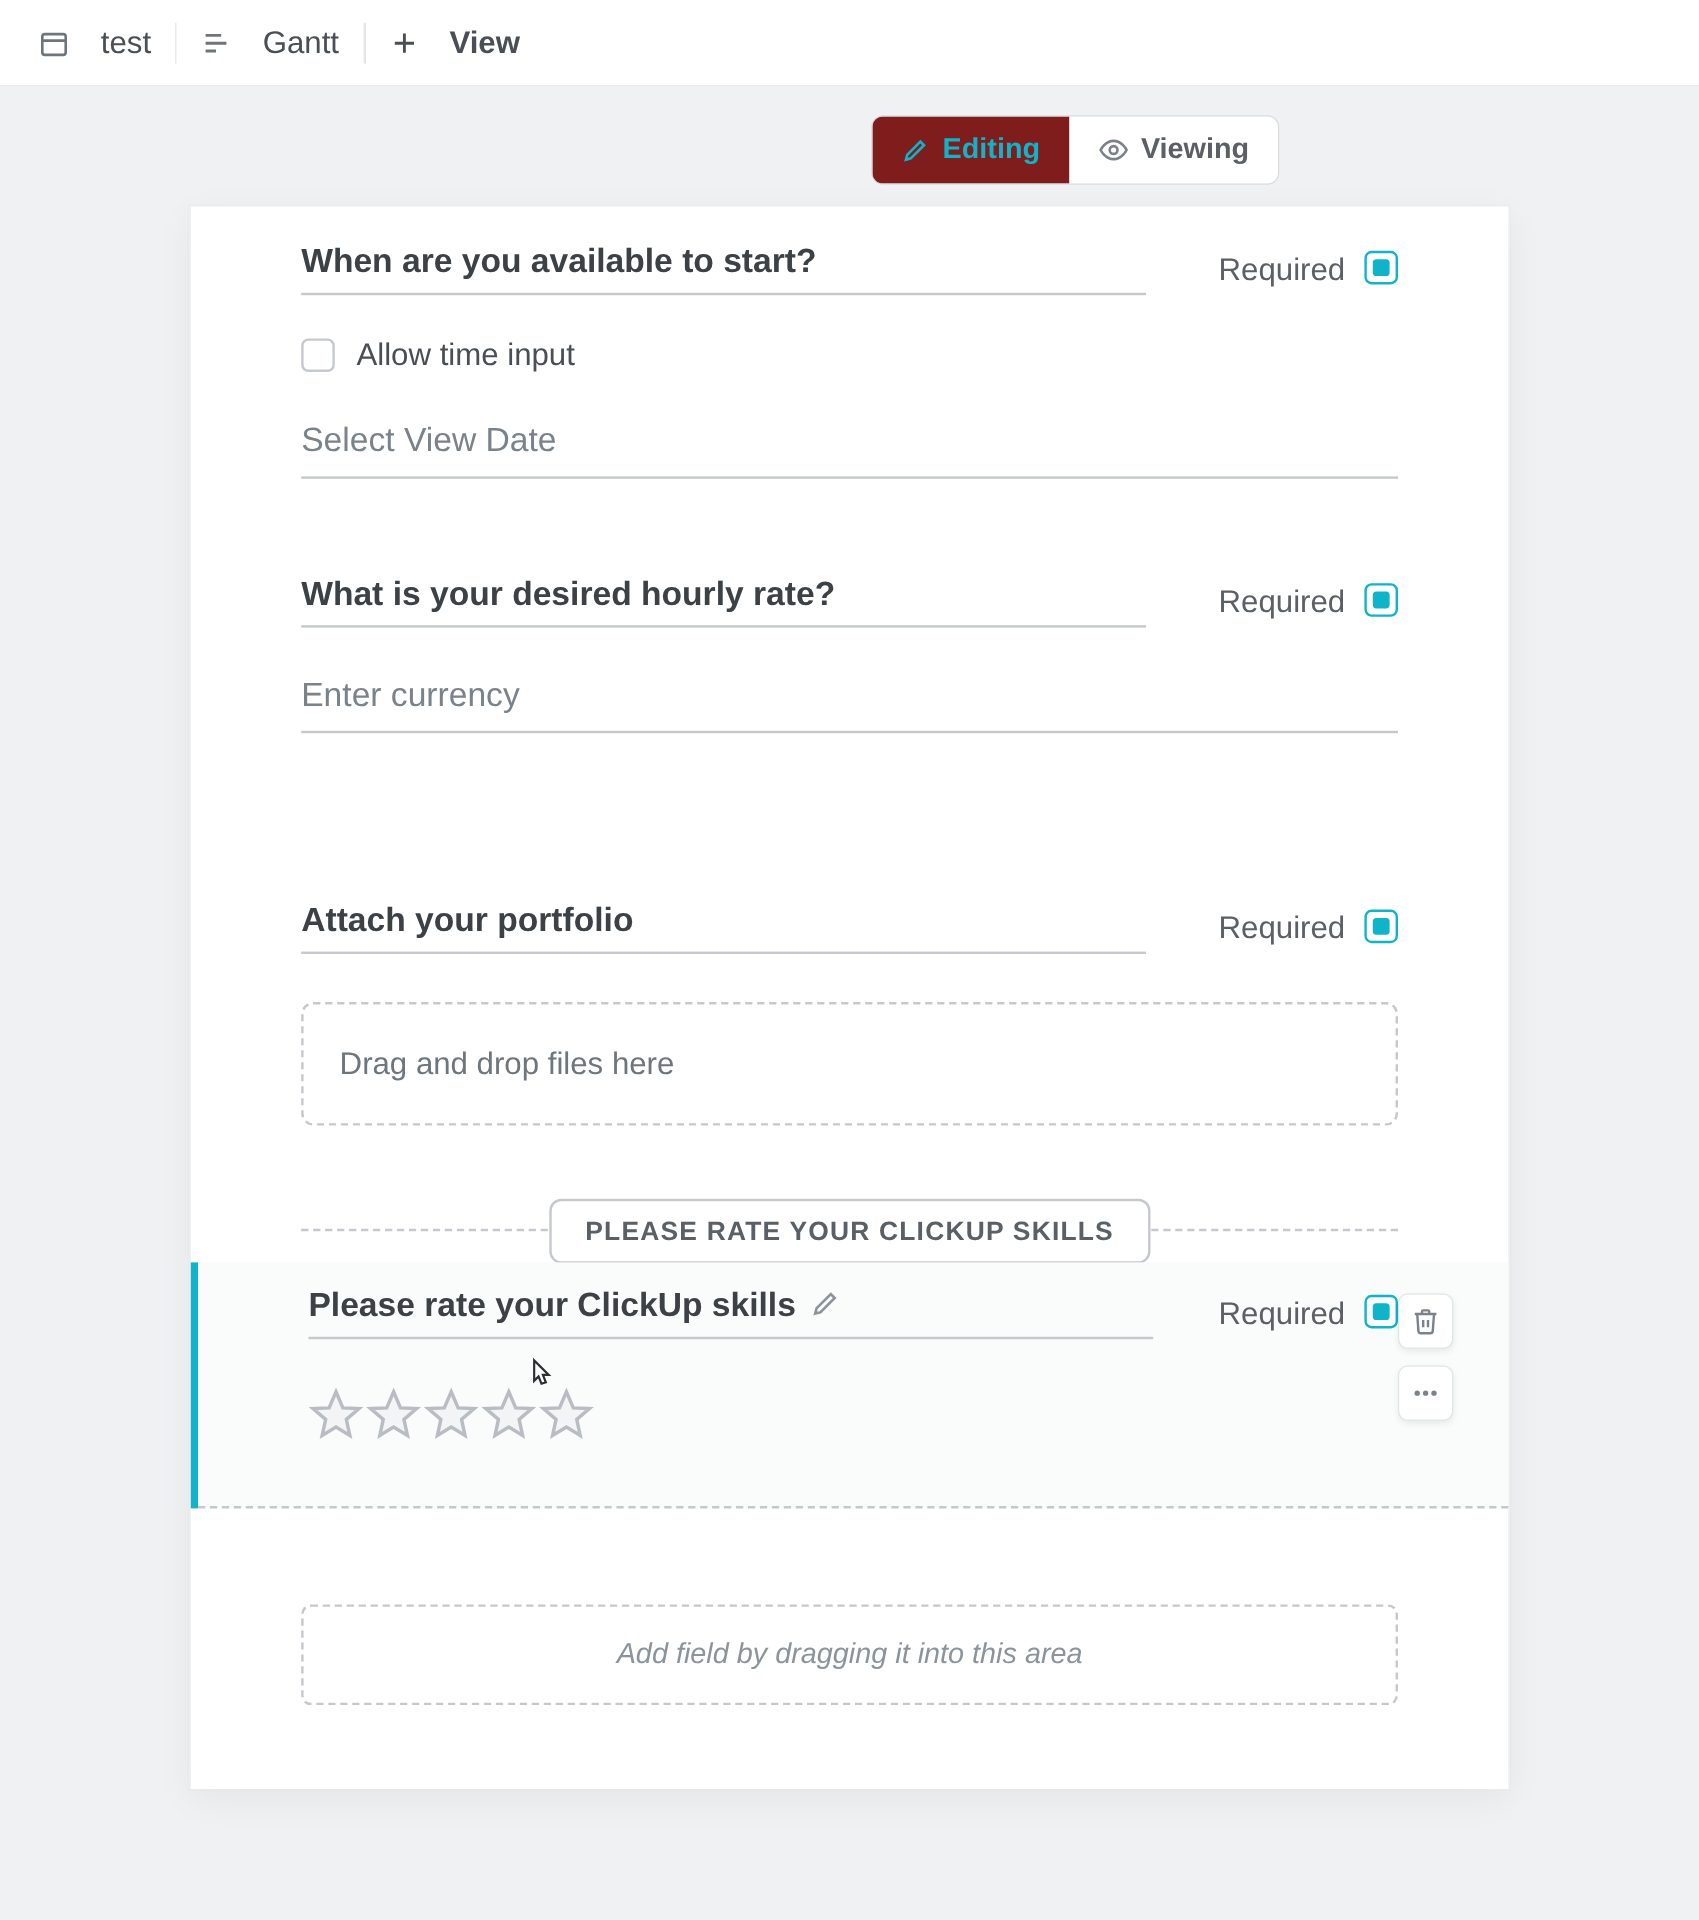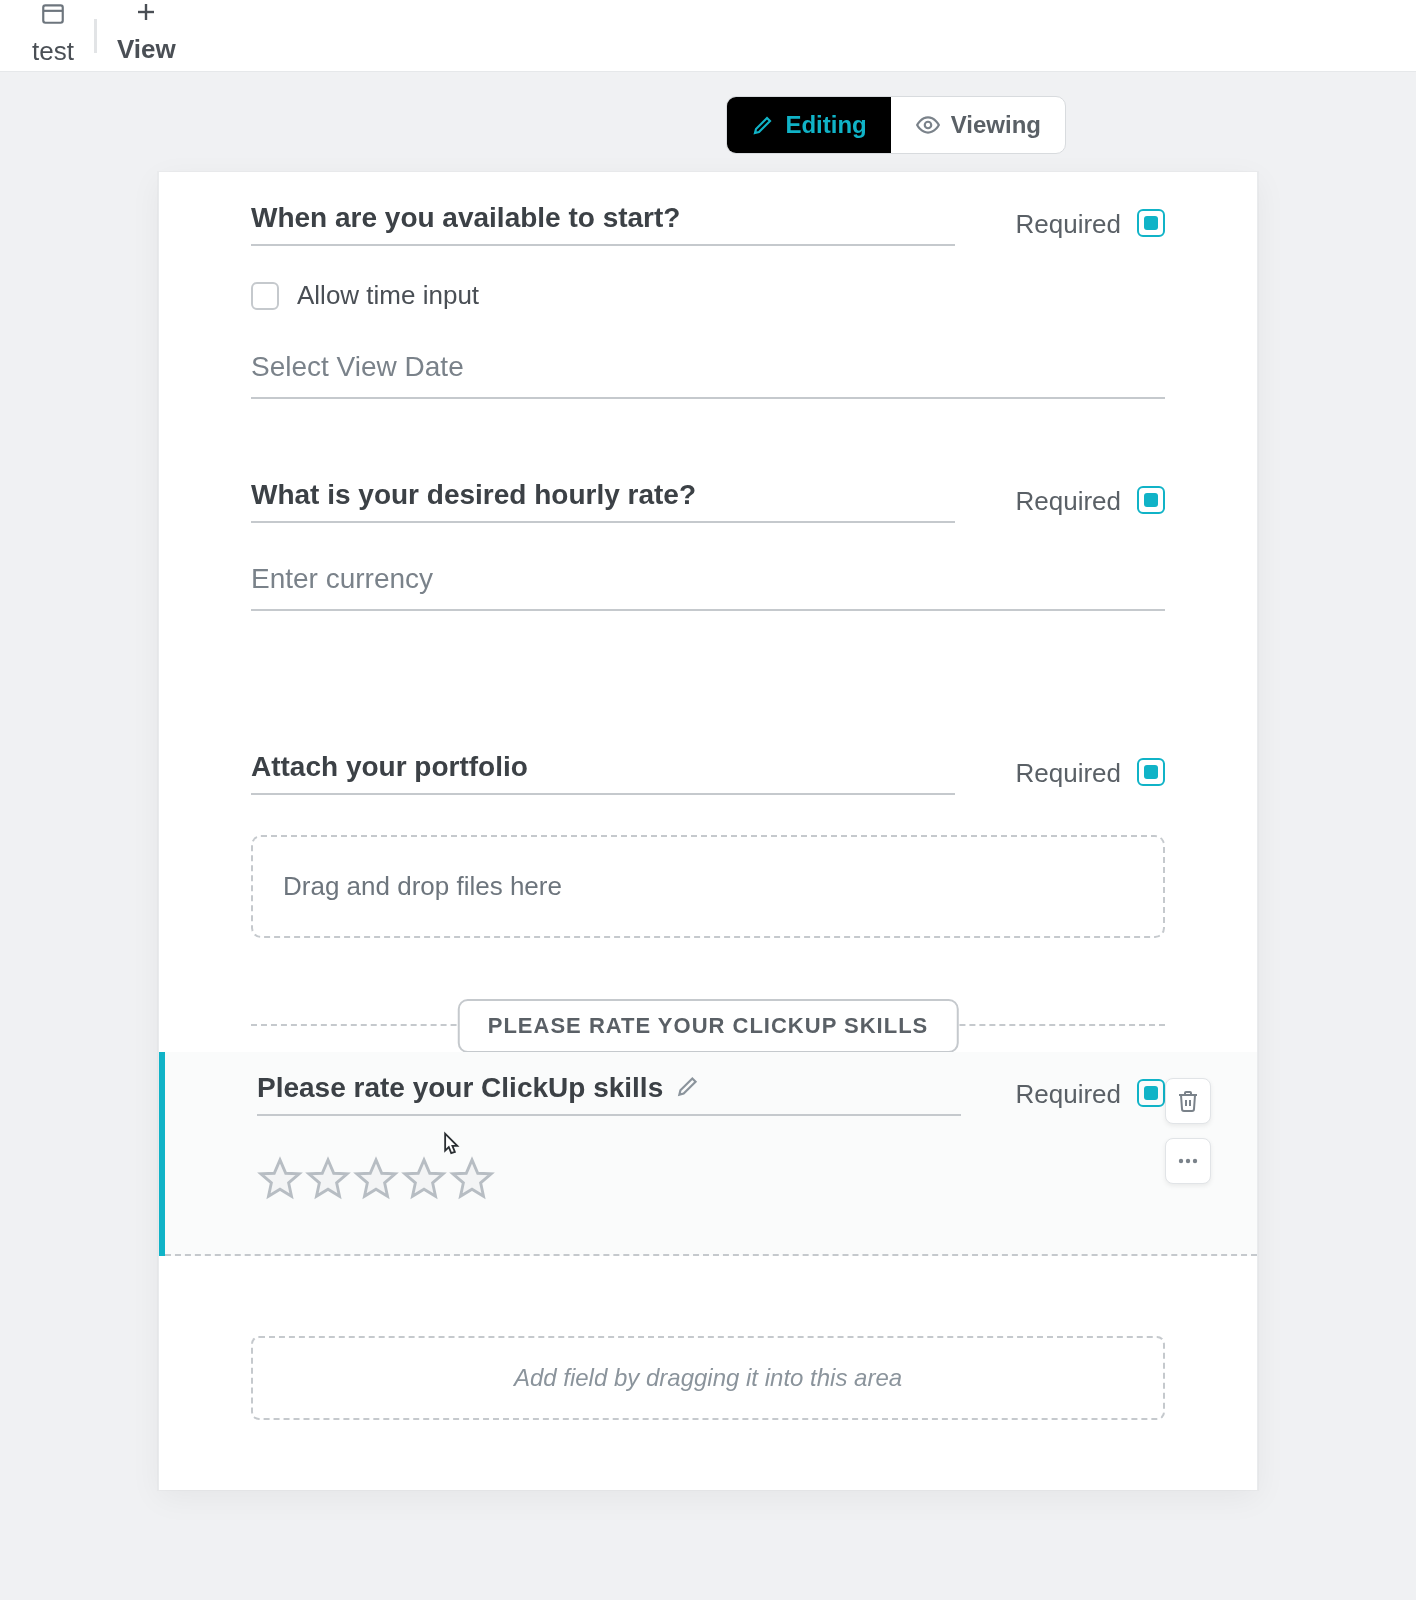--- a/index.html
+++ b/index.html
@@ -1,27 +1,27 @@
 <!DOCTYPE html>
 <html><head>
 <meta charset="utf-8">
 <style>
   * { box-sizing: border-box; }
   html, body { margin: 0; padding: 0; background: #f0f1f3; font-family: -apple-system, "Segoe UI", Helvetica, Arial, sans-serif; color: #4a4f55; }
   .app { width: 1416px; background: #f0f1f3; }
   .top-tabs { display: flex; align-items: center; height: 72px; background: #fff; border-bottom: 1px solid #e6e8ea; padding: 0 12px; }
-  .top-tabs .tab { display: flex; align-items: center; gap: 10px; padding: 0 20px; height: 100%; font-size: 26px; color: #4a4f55; cursor: pointer; position: relative; flex-direction: column; }
+  .top-tabs .tab { display: flex; align-items: center; gap: 26px; padding: 0 20px; height: 100%; font-size: 26px; color: #4a4f55; cursor: pointer; position: relative; }
   .top-tabs .divider { width: 1px; height: 34px; background: #e2e4e6; }
   .top-tabs .tab.active { color: #10b3c7; font-weight: 600; }
   .top-tabs .tab.active::after { content: ""; position: absolute; left: 16px; right: 16px; bottom: -1px; height: 5px; background: #10b3c7; border-radius: 2px; }
   .top-tabs .tab .icon svg { display: block; }
   .mode-bar { display: flex; justify-content: flex-end; padding: 24px 350px 12px 0; }
   .mode-toggle { display: flex; border: 1px solid #d8dbde; border-radius: 10px; overflow: hidden; background: #fff; }
   .mode-btn { display: flex; align-items: center; gap: 10px; padding: 14px 24px; font-size: 24px; font-weight: 600; color: #5a6066; cursor: pointer; }
-  .mode-btn.active { background: #000000; color: #10b3c7; }
+  .mode-btn.active { background: #7f1d1d; color: #10b3c7; }
   .mode-btn .icon svg { display: block; }
   .stage { padding: 6px 0 60px; }
   .canvas { width: 1100px; margin: 0 auto; background: #fff; border-left: 1px solid #e9ebed; border-right: 1px solid #e9ebed; box-shadow: 0 0 0 1px rgba(0,0,0,0.02), 0 8px 30px rgba(0,0,0,0.05); padding: 30px 92px 70px; }
   .field { margin-top: 70px; }
   .field:first-child { margin-top: 0; }
   .field-head { display: flex; align-items: center; justify-content: space-between; }
   .label-wrap { display: flex; align-items: center; gap: 12px; flex: 0 0 auto; width: 704px; border-bottom: 2px solid #c5c9cd; padding-bottom: 10px; }
   .label-wrap .lbl { font-size: 28px; font-weight: 700; color: #3c4146; }
   .req-wrap { display: flex; align-items: flex-start; gap: 16px; }
   .req-wrap .req { font-size: 26px; color: #5a6066; }
@@ -55,20 +55,30 @@
     <div class="tab">
       <span class="icon">
         <svg width="26" height="26" viewBox="0 0 24 24" fill="none" stroke="#6d757d" stroke-width="2">
             <rect x="3" y="5" width="18" height="16" rx="2"></rect>
             <line x1="3" y1="10" x2="21" y2="10"></line>
           </svg>
       </span>
       <span>test</span>
     </div>
     <div class="divider"></div>
+    <div class="tab">
+      <span class="icon">
+        <svg width="26" height="26" viewBox="0 0 24 24" fill="none" stroke="#6d757d" stroke-width="2.2">
+            <line x1="4" y1="6" x2="16" y2="6"></line>
+            <line x1="4" y1="12" x2="20" y2="12"></line>
+            <line x1="4" y1="18" x2="12" y2="18"></line>
+          </svg>
+      </span>
+      <span>Gantt</span>
+    </div>
     <div class="divider"></div>
     <div class="divider"></div>
     <div class="tab">
       <span class="icon">
         <svg width="24" height="24" viewBox="0 0 24 24" fill="none" stroke="#4a4f55" stroke-width="2.4">
             <line x1="12" y1="4" x2="12" y2="20"></line>
             <line x1="4" y1="12" x2="20" y2="12"></line>
           </svg>
       </span>
       <span style="font-weight:700">View</span>

